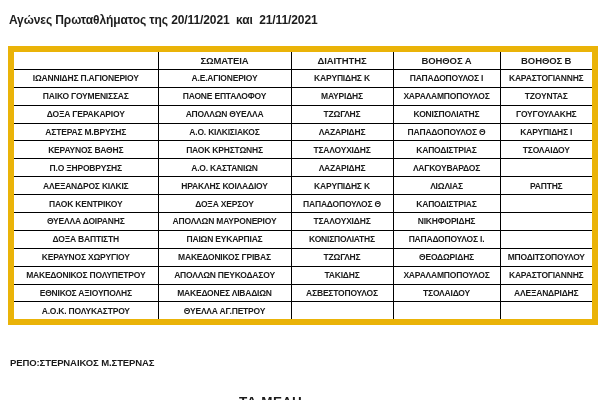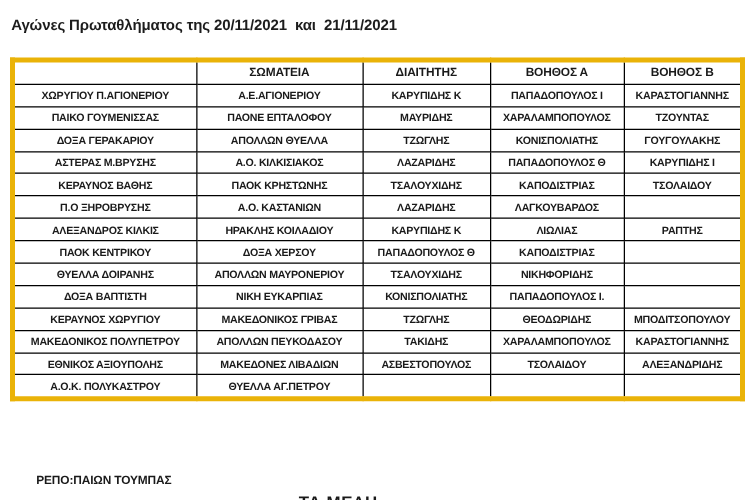--- a/index.html
+++ b/index.html
@@ -11,21 +11,21 @@
   }
   .page { position: relative; width: 600px; height: 400px; background: #fff; }
   .doc-title {
     position: absolute; left: 9px; top: 13px;
     font-size: 12px; font-weight: bold; color: #1c1c1c;
     letter-spacing: -0.1px; white-space: pre;
   }
   table.fixtures {
     position: absolute; left: 8px; top: 46px; width: 584px;
     border-collapse: collapse; table-layout: fixed;
-    border: 4px solid #eab308;
+    border: 6px solid #eab308;
   }
   .fixtures th, .fixtures td {
     border: 1px solid #000;
     height: 16.9px;
     text-align: center; vertical-align: middle;
     font-weight: bold; color: #1a1a1a;
     white-space: nowrap; overflow: hidden;
     padding: 0 1px;
   }
   .fixtures th { font-size: 9.5px; letter-spacing: -0.1px; }
@@ -62,21 +62,21 @@
       <tr>
         <th></th>
         <th>ΣΩΜΑΤΕΙΑ</th>
         <th>ΔΙΑΙΤΗΤΗΣ</th>
         <th>ΒΟΗΘΟΣ Α</th>
         <th>ΒΟΗΘΟΣ Β</th>
       </tr>
     </thead>
     <tbody id="fixtures-body">
         <tr>
-          <td>ΧΩΡΥΓΙΟΥ Π.ΑΓΙΟΝΕΡΙΟΥ</td>
+          <td>ΙΩΑΝΝΙΔΗΣ Π.ΑΓΙΟΝΕΡΙΟΥ</td>
           <td>Α.Ε.ΑΓΙΟΝΕΡΙΟΥ</td>
           <td>ΚΑΡΥΠΙΔΗΣ Κ</td>
           <td>ΠΑΠΑΔΟΠΟΥΛΟΣ Ι</td>
           <td>ΚΑΡΑΣΤΟΓΙΑΝΝΗΣ</td>
         </tr>
         <tr>
           <td>ΠΑΙΚΟ ΓΟΥΜΕΝΙΣΣΑΣ</td>
           <td>ΠΑΟΝΕ ΕΠΤΑΛΟΦΟΥ</td>
           <td>ΜΑΥΡΙΔΗΣ</td>
           <td>ΧΑΡΑΛΑΜΠΟΠΟΥΛΟΣ</td>
@@ -126,21 +126,21 @@
         </tr>
         <tr>
           <td>ΘΥΕΛΛΑ ΔΟΙΡΑΝΗΣ</td>
           <td>ΑΠΟΛΛΩΝ ΜΑΥΡΟΝΕΡΙΟΥ</td>
           <td>ΤΣΑΛΟΥΧΙΔΗΣ</td>
           <td>ΝΙΚΗΦΟΡΙΔΗΣ</td>
           <td></td>
         </tr>
         <tr>
           <td>ΔΟΞΑ ΒΑΠΤΙΣΤΗ</td>
-          <td>ΝΙΚΗ ΕΥΚΑΡΠΙΑΣ</td>
+          <td>ΠΑΙΩΝ ΕΥΚΑΡΠΙΑΣ</td>
           <td>ΚΟΝΙΣΠΟΛΙΑΤΗΣ</td>
           <td>ΠΑΠΑΔΟΠΟΥΛΟΣ Ι.</td>
           <td></td>
         </tr>
         <tr>
           <td>ΚΕΡΑΥΝΟΣ ΧΩΡΥΓΙΟΥ</td>
           <td>ΜΑΚΕΔΟΝΙΚΟΣ ΓΡΙΒΑΣ</td>
           <td>ΤΖΩΓΛΗΣ</td>
           <td>ΘΕΟΔΩΡΙΔΗΣ</td>
           <td>ΜΠΟΔΙΤΣΟΠΟΥΛΟΥ</td>
@@ -162,16 +162,16 @@
         <tr>
           <td>Α.Ο.Κ. ΠΟΛΥΚΑΣΤΡΟΥ</td>
           <td>ΘΥΕΛΛΑ ΑΓ.ΠΕΤΡΟΥ</td>
           <td></td>
           <td></td>
           <td></td>
         </tr>
       </tbody>
   </table>
 
-  <div class="rest-note-2">ΡΕΠΟ:ΠΑΙΩΝ ΤΟΥΜΠΑΣ</div>
+  <div class="rest-note-1">ΡΕΠΟ:ΣΤΕΡΝΑΙΚΟΣ Μ.ΣΤΕΡΝΑΣ</div>
   <div class="signature">ΤΑ ΜΕΛΗ</div>
 
 </div>
 
 </body></html>

